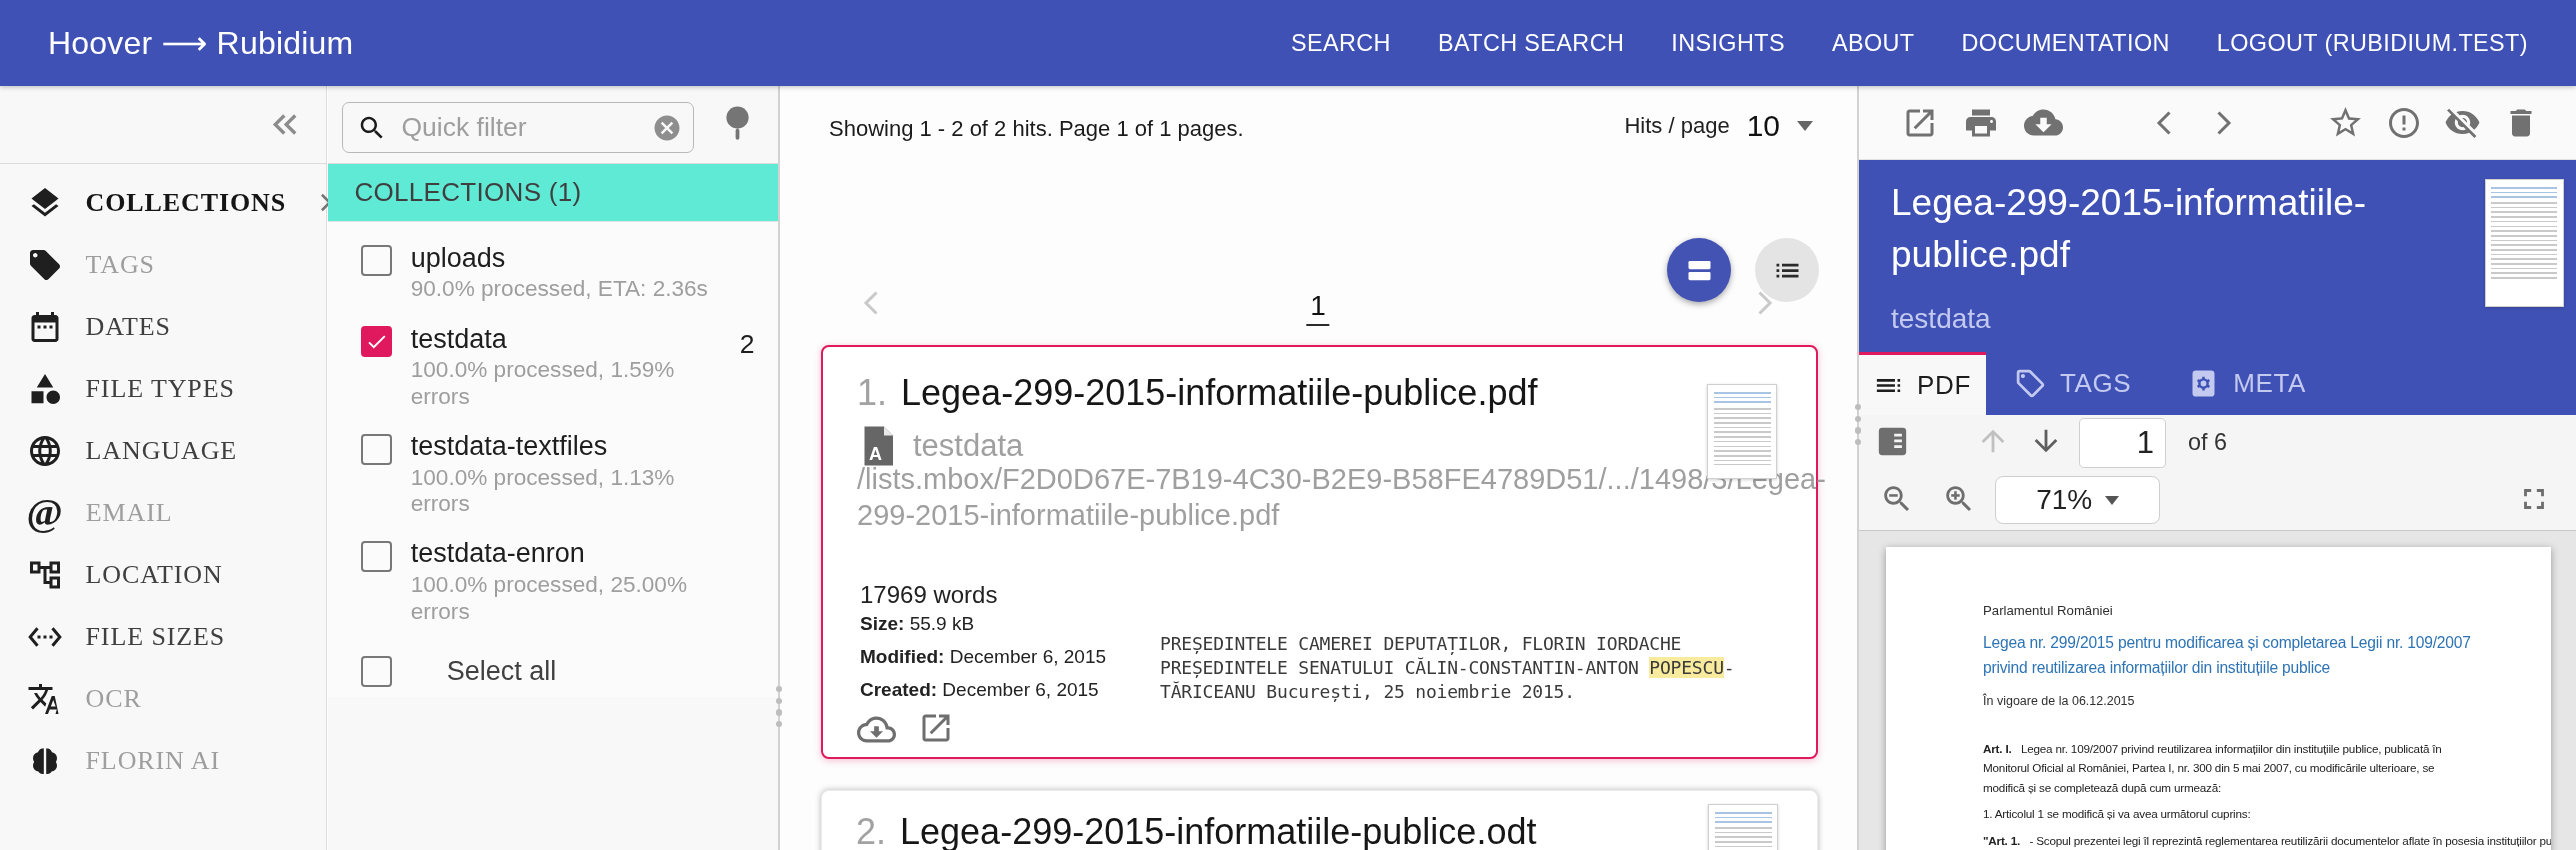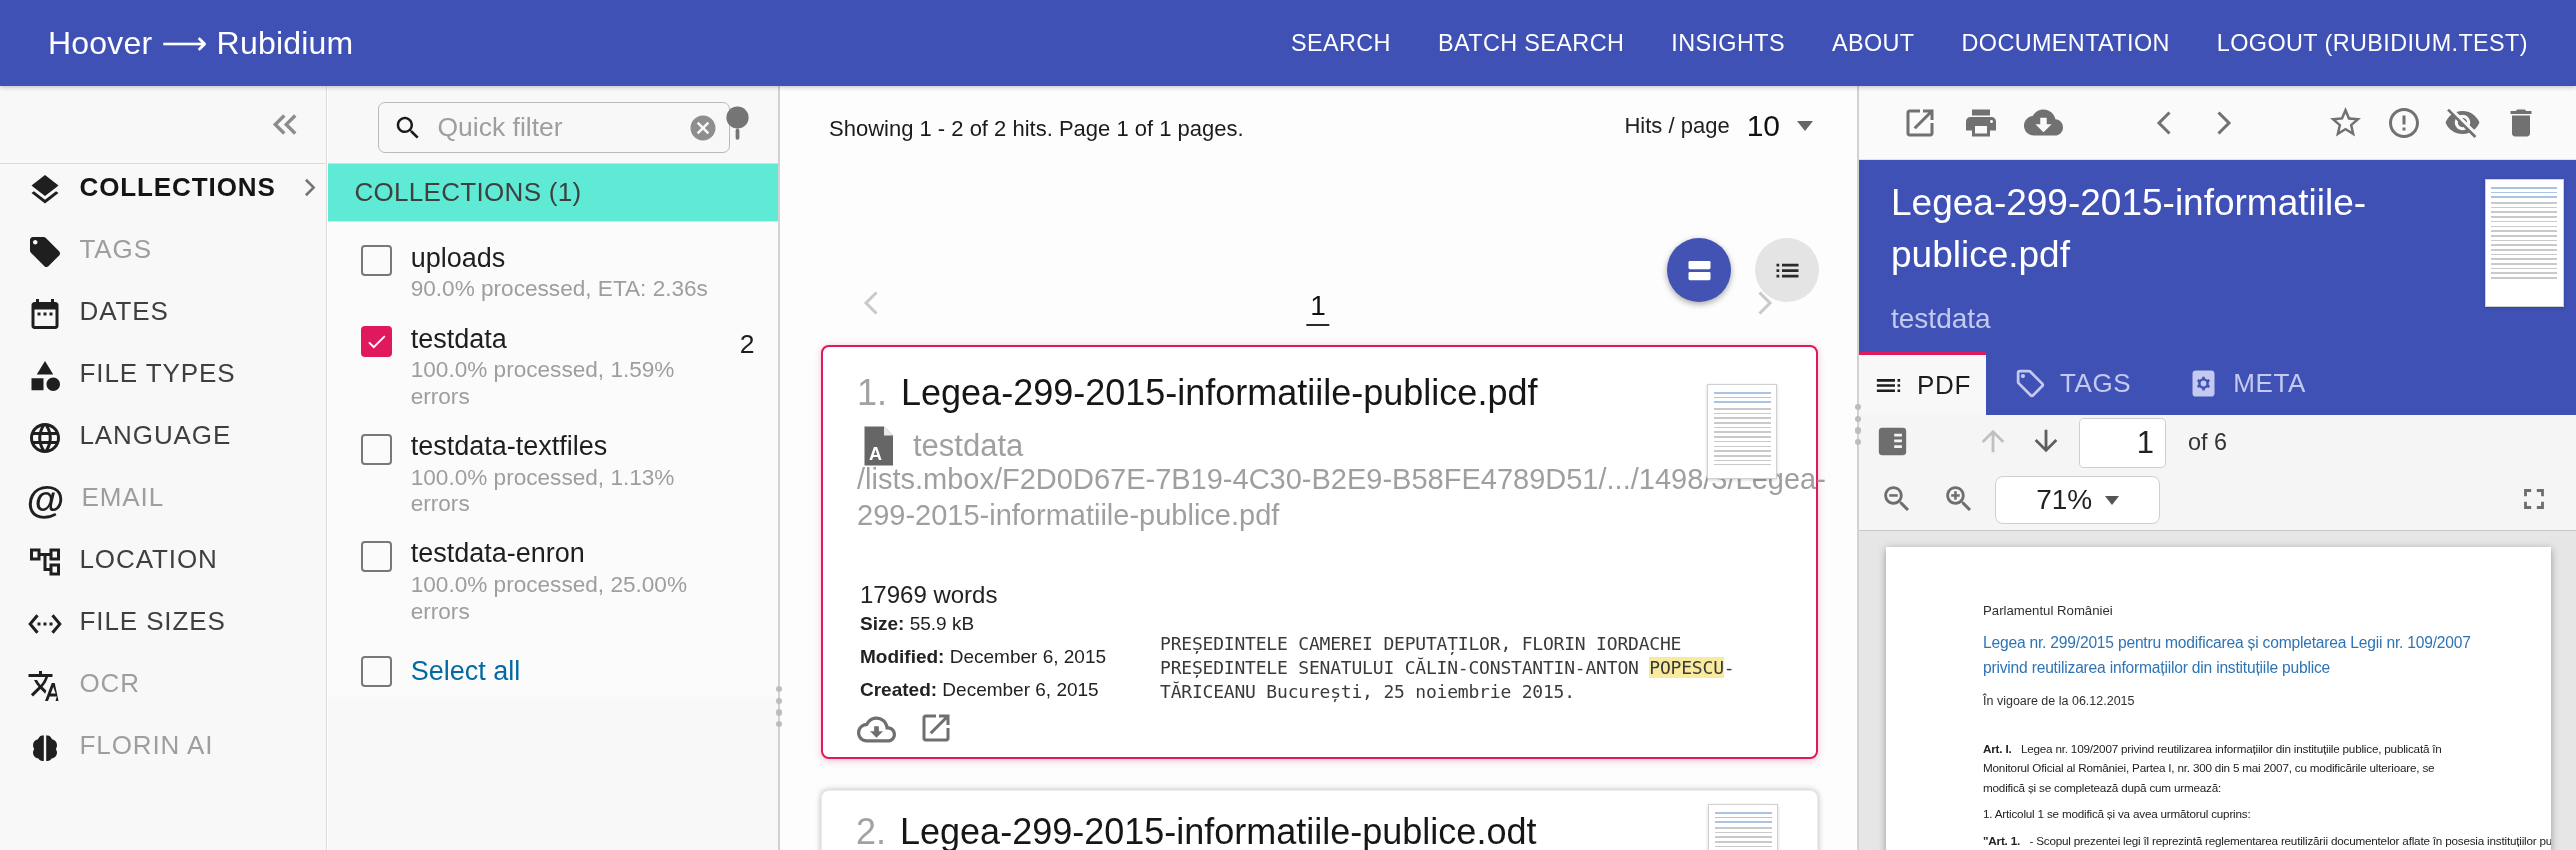--- a/index.html
+++ b/index.html
@@ -16,53 +16,53 @@
   .nav-links{margin-left:auto;display:flex;gap:47px;align-items:center;}
   .nav-link{color:#fff;font-size:23.4px;font-weight:500;letter-spacing:0.4px;cursor:pointer;white-space:nowrap;}
 
   
   .sidebar{position:absolute;top:86px;left:0;width:327px;bottom:0;background:#f8f8f8;
            border-right:0.8px solid #dcdcdc;box-sizing:border-box;}
   .sidebar-head{height:77px;border-bottom:0.8px solid #dcdcdc;display:flex;align-items:center;
                 justify-content:flex-end;padding-right:20px;}
   .collapse-btn{color:#8c8c8c;cursor:pointer;}
   .side-list{padding-top:7.8px;}
-  .side-item{height:62px;display:flex;align-items:flex-start;padding:0 20px 0 26.5px;gap:17px;cursor:pointer;}
+  .side-item{height:62px;display:flex;align-items:center;padding:0 20px 0 26.5px;gap:23px;cursor:pointer;font-family:Liberation Serif, serif;}
   .side-ic{color:#1f1f1f;flex:none;}
   .side-label{font-size:26px;letter-spacing:0.9px;color:#3f3f3f;}
   .side-item.em .side-label{color:#151515;font-weight:700;}
   .side-item.dim .side-label{color:#9e9e9e;}
   .side-chev{margin-left:auto;color:#757575;}
   .at-glyph{font-size:39px;font-weight:600;color:#1f1f1f;line-height:36px;}
 
   
   .filters{position:absolute;top:86px;left:328px;width:450px;bottom:0;background:#f8f8f8;box-sizing:border-box;}
   .filters-head{height:77px;border-bottom:0.8px solid #dcdcdc;position:relative;}
   .qf-box{position:absolute;left:14px;top:15.6px;width:352px;height:51px;border:1.6px solid #b9b9b9;
-          border-radius:7px;display:flex;align-items:center;padding:1px 11px 0 14px;box-sizing:border-box;gap:12.5px;background:#f8f8f8;margin-left:36px;}
+          border-radius:7px;display:flex;align-items:center;padding:1px 11px 0 14px;box-sizing:border-box;gap:12.5px;background:#f8f8f8;}
   .qf-box input{flex:1;border:none;outline:none;background:transparent;font-size:26.5px;color:#333;
                 font-family:"Liberation Sans",sans-serif;min-width:0;}
   .qf-box input::placeholder{color:#9e9e9e;}
   .qf-search{color:#1b1b1b;flex:none;}
   .qf-clear{color:#8e8e8e;flex:none;cursor:pointer;}
   .pin-btn{position:absolute;right:20px;top:17px;color:#757575;cursor:pointer;}
   .cat-header{height:57px;display:flex;align-items:center;padding:0 26.5px;background:#5eead4;
               border-bottom:0.8px solid #e2e2e2;font-size:26px;color:#3f3f3f;letter-spacing:0.3px;}
   .col-list{background:#fbfbfb;padding-top:9.4px;}
   .col-row{display:flex;align-items:flex-start;padding:9.4px 23.4px 9.4px 33px;gap:18.7px;cursor:pointer;}
   .cb{width:31px;height:31px;border:2.3px solid #787878;border-radius:3.9px;margin-top:4.7px;flex:none;
       box-sizing:border-box;background:#fbfbfb;}
   .cb.checked{background:#e0195e;border-color:#e0195e;display:flex;align-items:center;justify-content:center;}
   .col-texts{flex:1;min-width:0;}
   .col-name{font-size:27px;color:#1e1e1e;line-height:34px;}
   .col-detail{font-size:22.6px;color:#9e9e9e;line-height:26.5px;margin-top:1.6px;}
   .col-count{font-size:26.5px;color:#1e1e1e;margin-top:7.8px;}
   .select-row{margin-top:12.5px;align-items:center;}
   .select-row .cb{margin-top:0;}
-  .select-label{font-size:27px;color:#0369a1;}
+  .select-label{font-size:27px;color:#404040;margin-left:36px;}
 
   
   .split{position:absolute;top:86px;bottom:0;width:1.6px;background:#d2d2d2;cursor:col-resize;z-index:10;}
   .split.s1{left:778px;}
   .split.s2{left:1857px;}
   .grip{position:absolute;left:-3.1px;width:7.8px;display:flex;flex-direction:column;gap:5.5px;align-items:center;}
   .grip i{width:6.2px;height:6.2px;border-radius:50%;background:#bdbdbd;}
   .s1 .grip{top:600px;}
   .s2 .grip{top:318px;}
 

